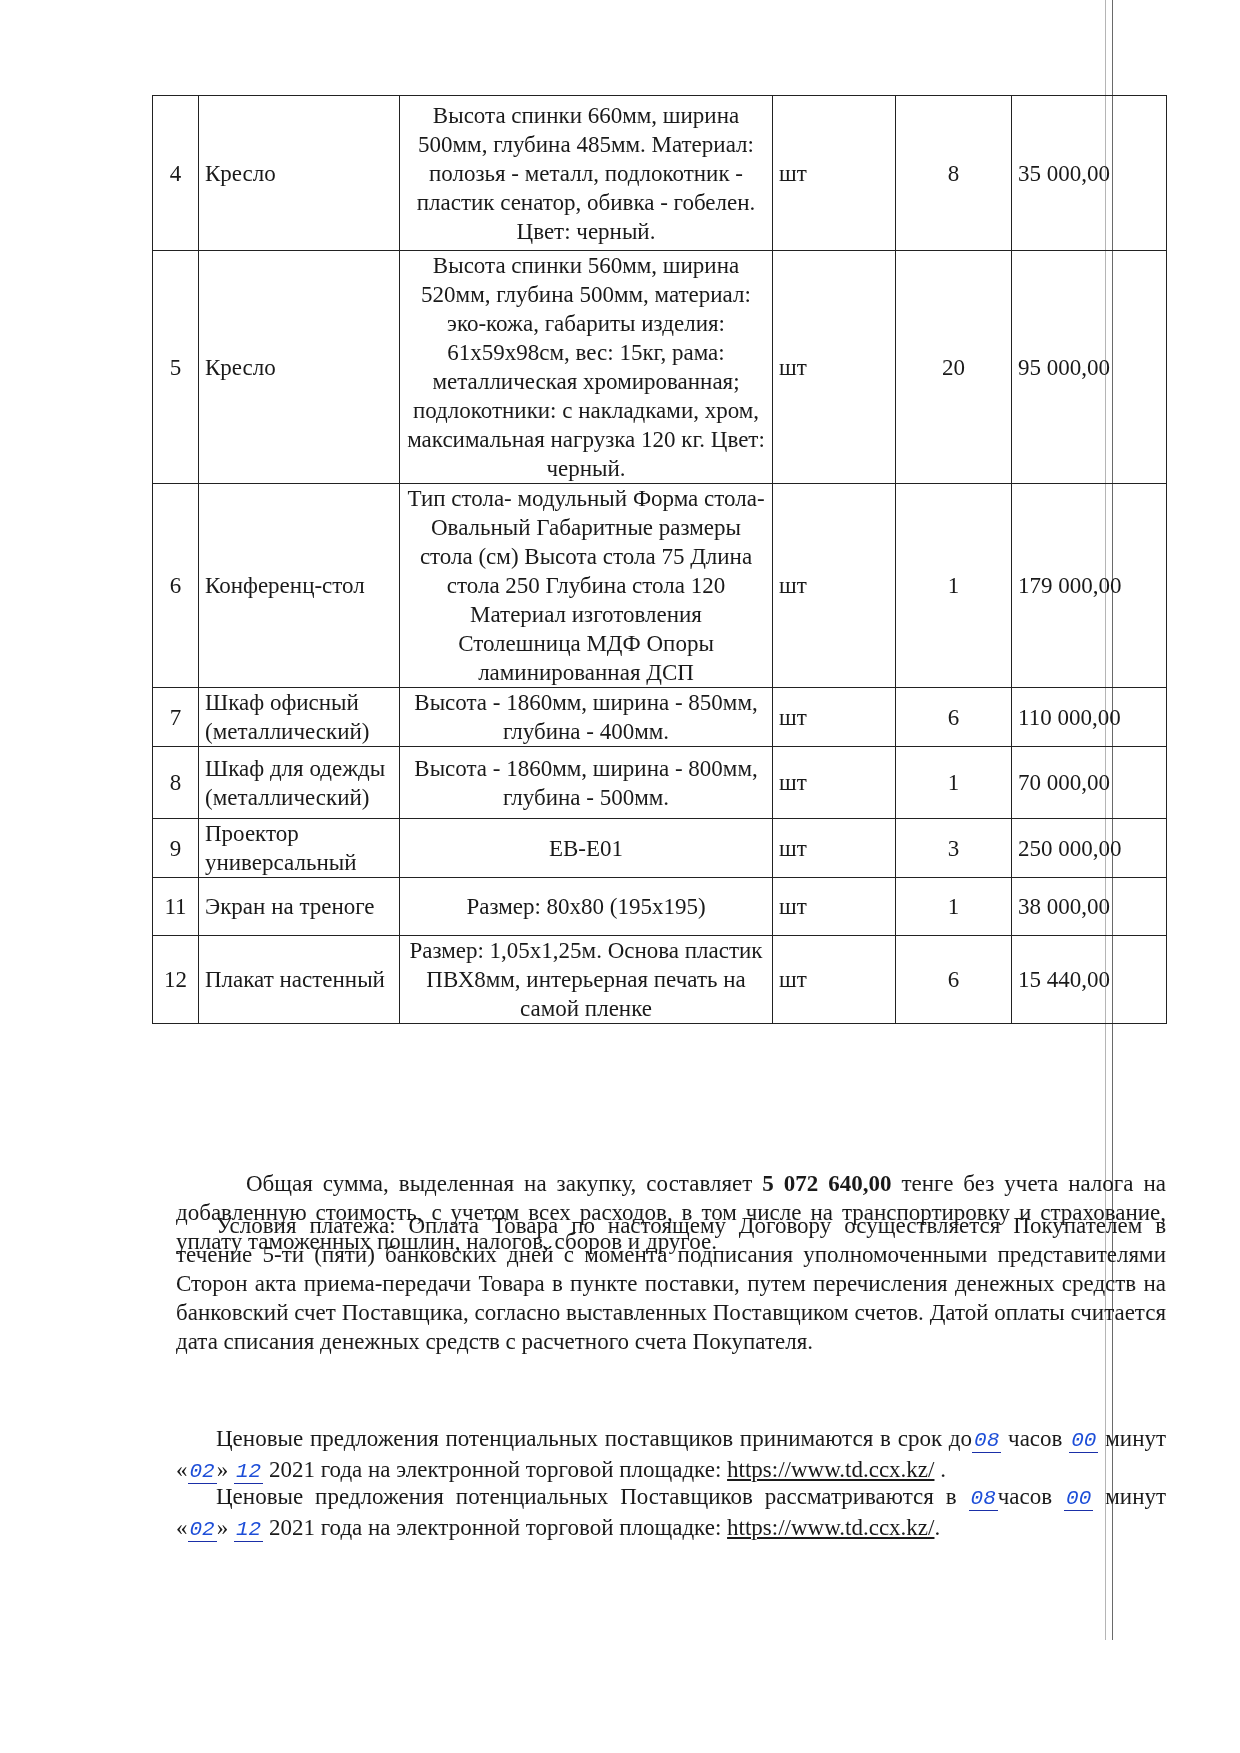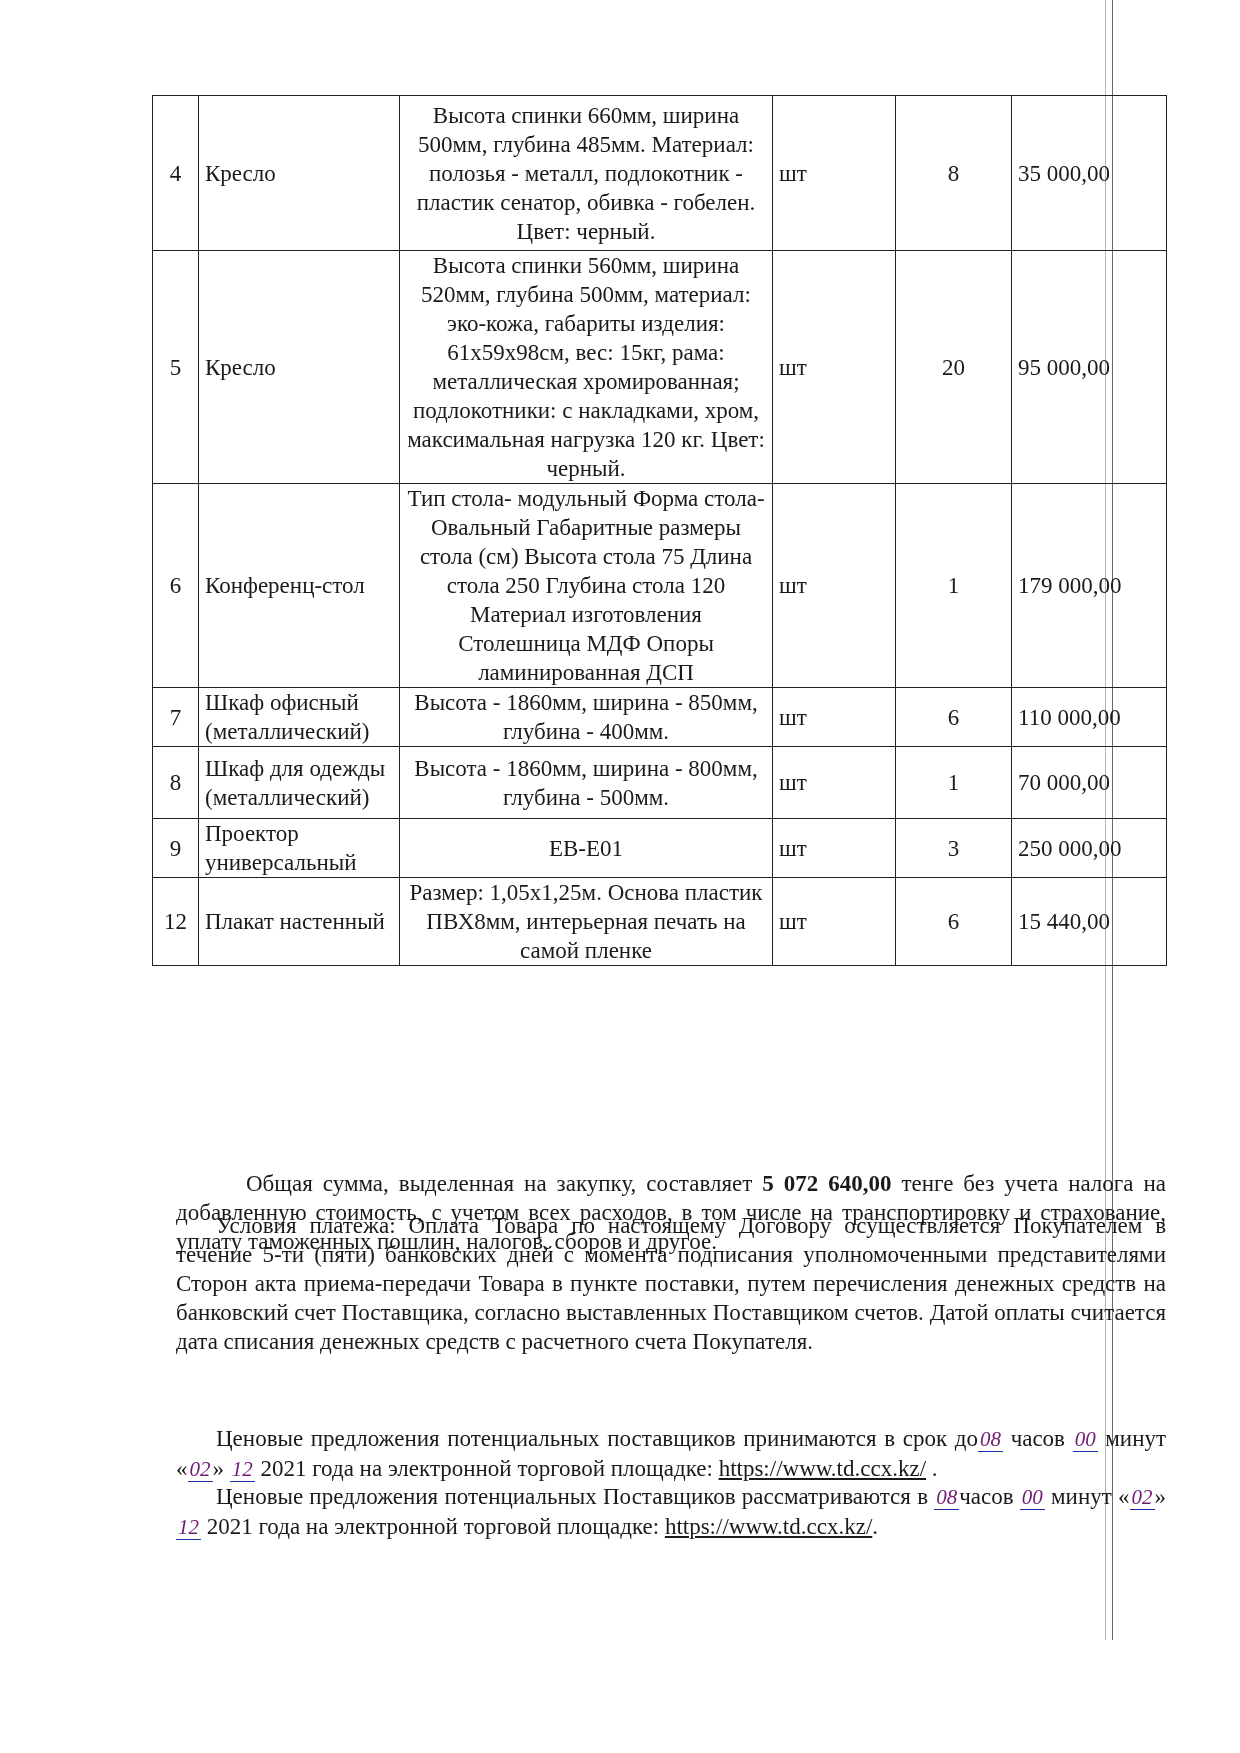--- a/index.html
+++ b/index.html
@@ -19,21 +19,21 @@
     td.c-name { width: 188px; text-align: left; }
     td.c-desc { width: 360px; text-align: center; }
     td.c-unit { width: 110px; text-align: left; }
     td.c-qty { width: 103px; text-align: center; }
     td.c-price { text-align: left; }
 
     .para { position: absolute; left: 176px; width: 990px; font-size: 23px; line-height: 29px;
             text-align: justify; text-align-last: left; }
     .para .indent { display: inline-block; width: 70px; }
     .para b { font-weight: bold; }
-    .hand { color: #701a75; font-style: italic; font-family: Liberation Serif, serif; font-size: 21px;
+    .hand { color: #1d4ed8; font-style: italic; font-family: Liberation Mono, monospace; font-size: 21px;
             border-bottom: 1px solid #1a2fa8; padding: 0 2px; }
     .link { text-decoration: underline; }
   </style>
 </head>
 <body>
 
 <div class="page">
   <div class="scan-line a"></div>
   <div class="scan-line b"></div>
 
@@ -80,20 +80,28 @@
           <td class="c-price">70 000,00</td>
         </tr>
         <tr style="height: 58px;">
           <td class="c-num">9</td>
           <td class="c-name">Проектор универсальный</td>
           <td class="c-desc">EB-E01</td>
           <td class="c-unit">шт</td>
           <td class="c-qty">3</td>
           <td class="c-price">250 000,00</td>
         </tr>
+        <tr style="height: 58px;">
+          <td class="c-num">11</td>
+          <td class="c-name">Экран на треноге</td>
+          <td class="c-desc">Размер: 80х80 (195х195)</td>
+          <td class="c-unit">шт</td>
+          <td class="c-qty">1</td>
+          <td class="c-price">38 000,00</td>
+        </tr>
         <tr style="height: 78px;">
           <td class="c-num">12</td>
           <td class="c-name">Плакат настенный</td>
           <td class="c-desc">Размер: 1,05х1,25м. Основа пластик ПВХ8мм, интерьерная печать на самой пленке</td>
           <td class="c-unit">шт</td>
           <td class="c-qty">6</td>
           <td class="c-price">15 440,00</td>
         </tr>
       </tbody>
   </table>

